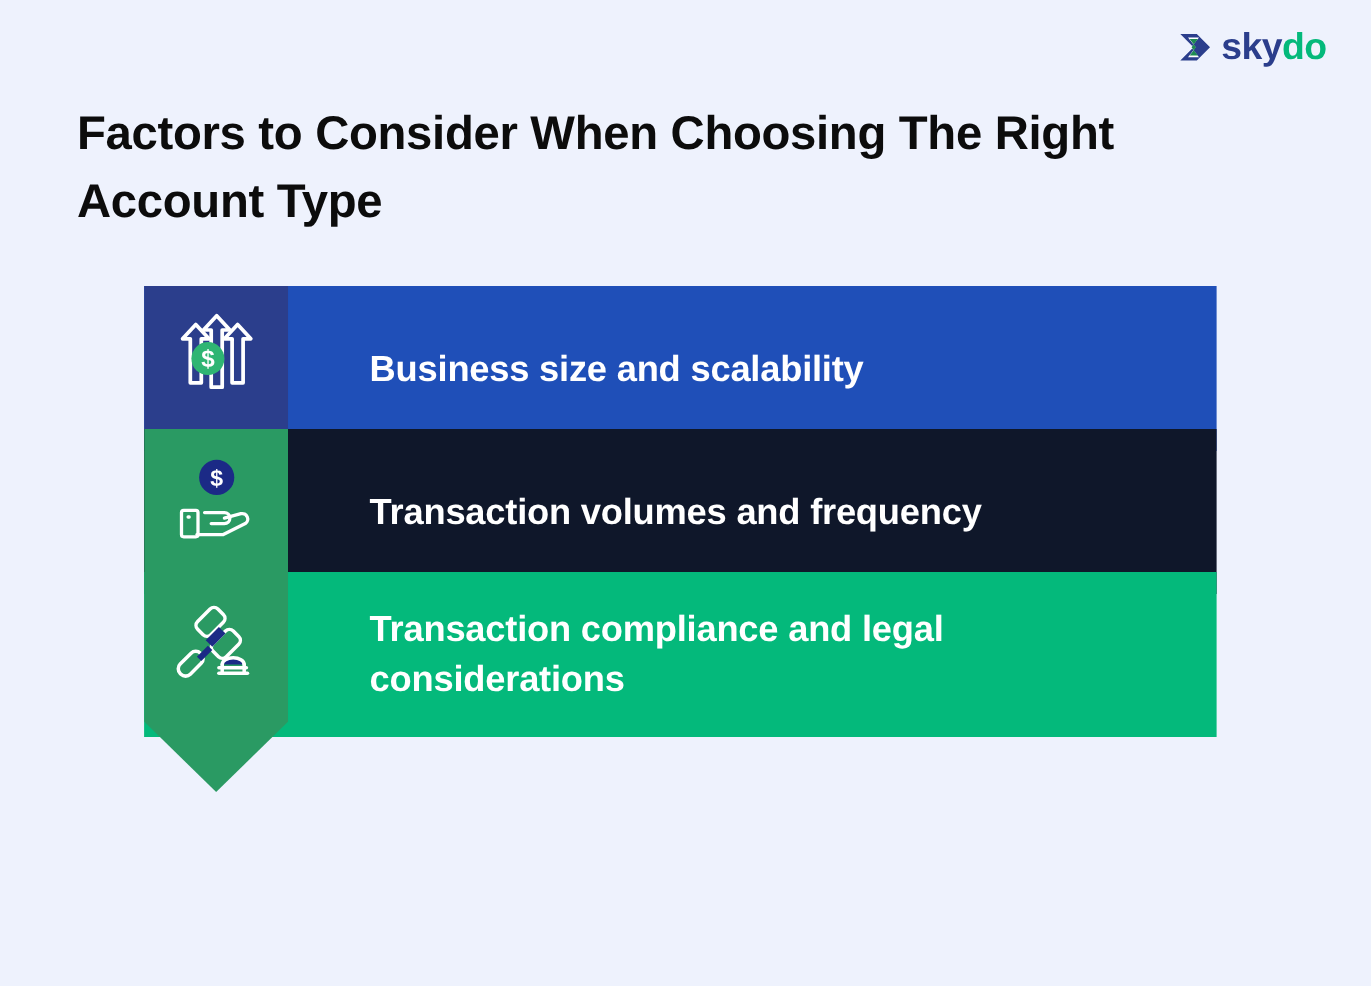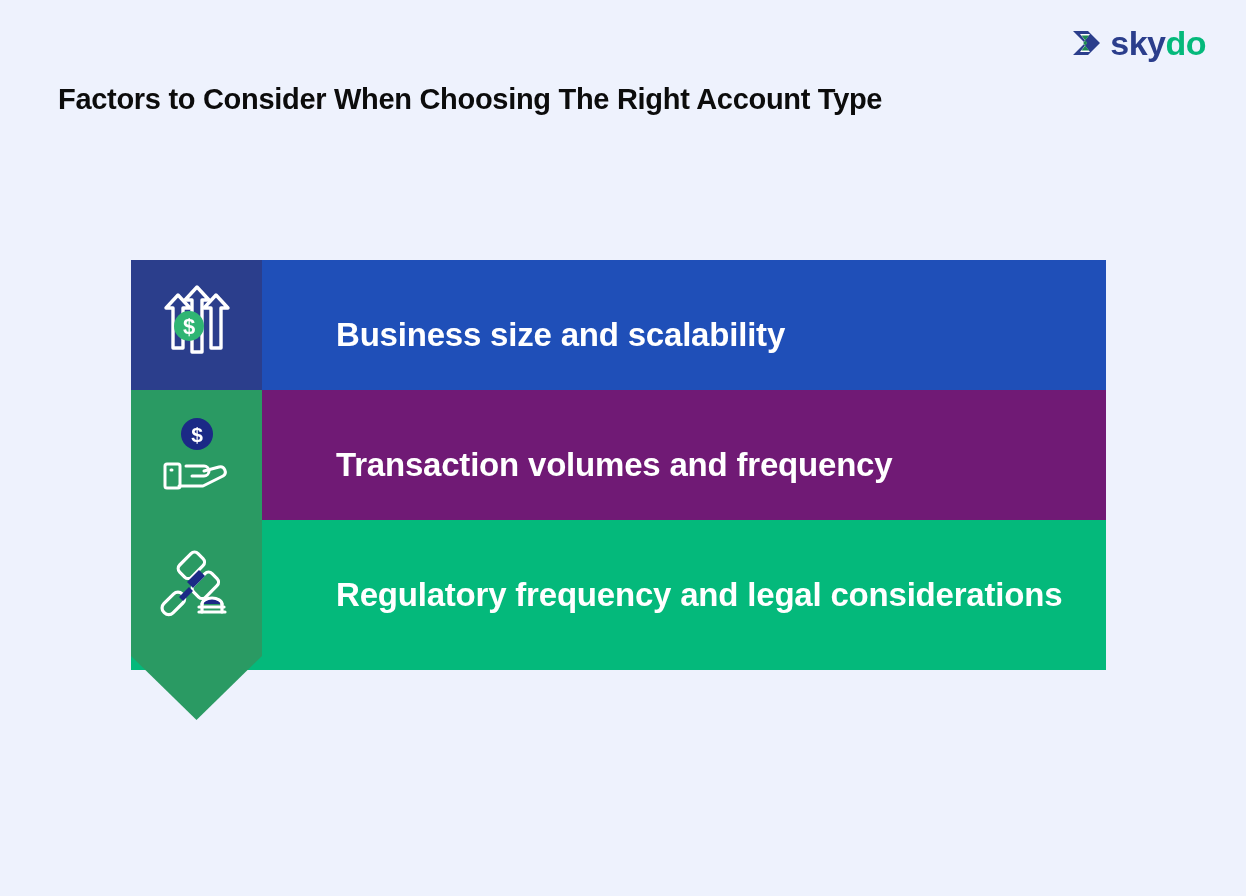--- a/index.html
+++ b/index.html
@@ -34,22 +34,22 @@
   }
   .logo-text .sky { color: #2b3e8c; }
   .logo-text .do  { color: #04b97b; }
 
   
   .page-title {
     position: absolute;
     top: 78px;
     left: 58px;
     width: 990px;
-    margin: 0;
-    font-size: 29px;
+    margin: 12px;
+    font-size: 43px;
     line-height: 1.45;
     font-weight: bold;
     color: #0c0c0c;
     letter-spacing: -0.3px;
   }
 
   
   .chevron-list {
     position: absolute;
     top: 260px;
@@ -132,41 +132,41 @@
           <path d="M52 66 L52 26 L45 26 L57 13 L69 26 L62 26 L62 66 Z"></path>
           <path d="M33 70 L33 18 L26 18 L38 5 L50 18 L43 18 L43 70 Z"></path>
         </g>
         <circle cx="30" cy="44" r="15" fill="#2fb573"></circle>
         <text x="30" y="52" font-family="'Liberation Sans', sans-serif" font-size="22" font-weight="bold" fill="#ffffff" text-anchor="middle">$</text>
       </svg>
     </div>
   </div>
 
   <div class="chevron-row">
-    <div class="row-band" style="background:#701a75">
+    <div class="row-band" style="background:#0f172a">
       <div class="row-label">Transaction volumes and frequency</div>
     </div>
     <div class="row-tab" style="background:#2a9a63">
       <svg class="row-icon" viewBox="0 0 76 82">
         <circle cx="38" cy="22" r="16" fill="#1b2a86"></circle>
         <text x="38" y="30" font-family="'Liberation Sans', sans-serif" font-size="21" font-weight="bold" fill="#ffffff" text-anchor="middle">$</text>
         <g fill="none" stroke="#ffffff" stroke-width="3" stroke-linejoin="round" stroke-linecap="round">
           <path d="M27 54 L45 54 a5 5 0 0 1 0 10 L33 64"></path>
           <path d="M45 59 L60 55 a5 5 0 0 1 4 9 L44 74 L20 74"></path>
           <rect x="6" y="52" width="15" height="24" rx="2"></rect>
           <path d="M12 58 L13 58"></path>
         </g>
       </svg>
     </div>
   </div>
 
 
   <div class="chevron-row">
     <div class="row-band" style="background:#04b97b">
-      <div class="row-label">Regulatory frequency and legal considerations</div>
+      <div class="row-label">Transaction compliance and legal considerations</div>
     </div>
     <div class="row-tab" style="background:#2a9a63">
       <svg class="row-icon" viewBox="0 0 76 82">
         <g stroke="#ffffff" stroke-width="3.2" stroke-linejoin="round" stroke-linecap="round" fill="none">
           <rect x="24" y="10" width="17" height="26" rx="5" transform="rotate(45 32 23)"></rect>
           <rect x="38" y="30" width="17" height="26" rx="5" transform="rotate(45 46 43)"></rect>
           <rect x="8" y="48" width="13" height="26" rx="6" transform="rotate(45 14 61)"></rect>
           <path d="M40 65 L65 65"></path>
         </g>
         <path d="M28 40 L40 28 L46 34 L34 46 Z" fill="#1b2a86"></path>

